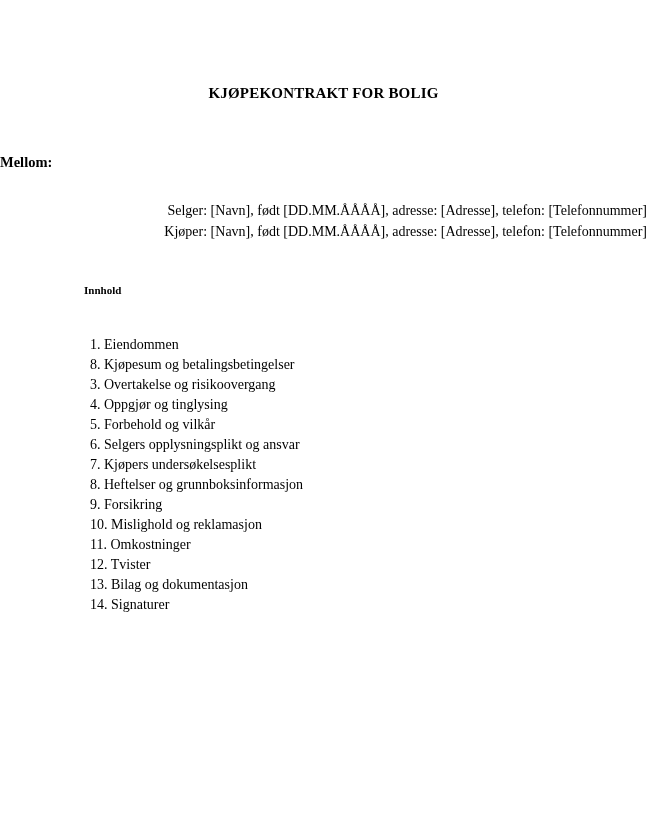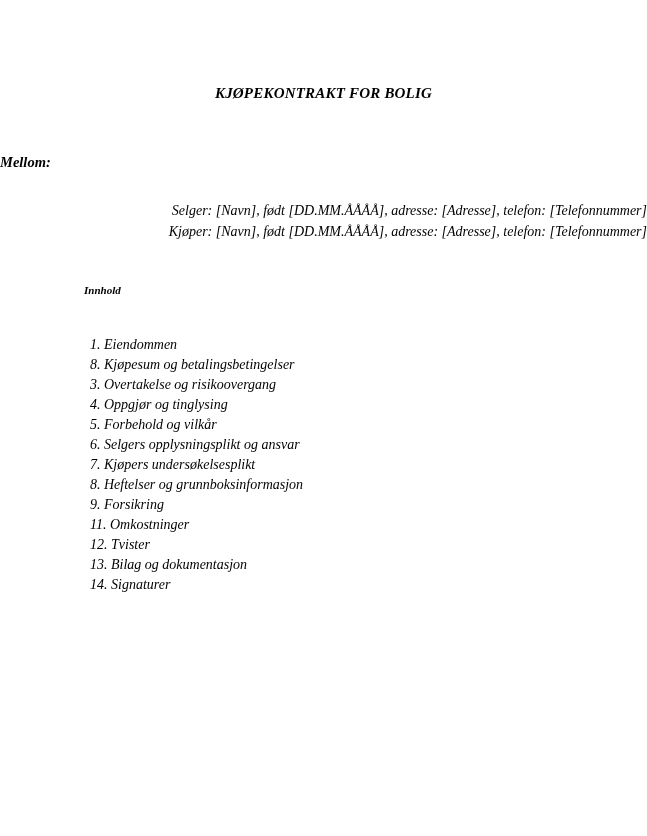--- a/index.html
+++ b/index.html
@@ -8,21 +8,20 @@
     background: #ffffff;
   }
   .page {
     position: relative;
     width: 647px;
     height: 836px;
     background: #ffffff;
     color: #000000;
     font-family: "Liberation Serif", serif;
     overflow: hidden;
-    font-style: italic;
   }
   .doc-title {
     position: absolute;
     top: 85px;
     left: 0;
     width: 100%;
     text-align: center;
     font-weight: bold;
     font-size: 15px;
     letter-spacing: 0.2px;
@@ -86,19 +85,20 @@
   <ul class="toc-list">
     <li>1. Eiendommen</li>
     <li>8. Kjøpesum og betalingsbetingelser</li>
     <li>3. Overtakelse og risikoovergang</li>
     <li>4. Oppgjør og tinglysing</li>
     <li>5. Forbehold og vilkår</li>
     <li>6. Selgers opplysningsplikt og ansvar</li>
     <li>7. Kjøpers undersøkelsesplikt</li>
     <li>8. Heftelser og grunnboksinformasjon</li>
     <li>9. Forsikring</li>
+    <li>10. Mislighold og reklamasjon</li>
     <li>11. Omkostninger</li>
     <li>12. Tvister</li>
     <li>13. Bilag og dokumentasjon</li>
     <li>14. Signaturer</li>
   </ul>
 
 </div>
 
 </body></html>

